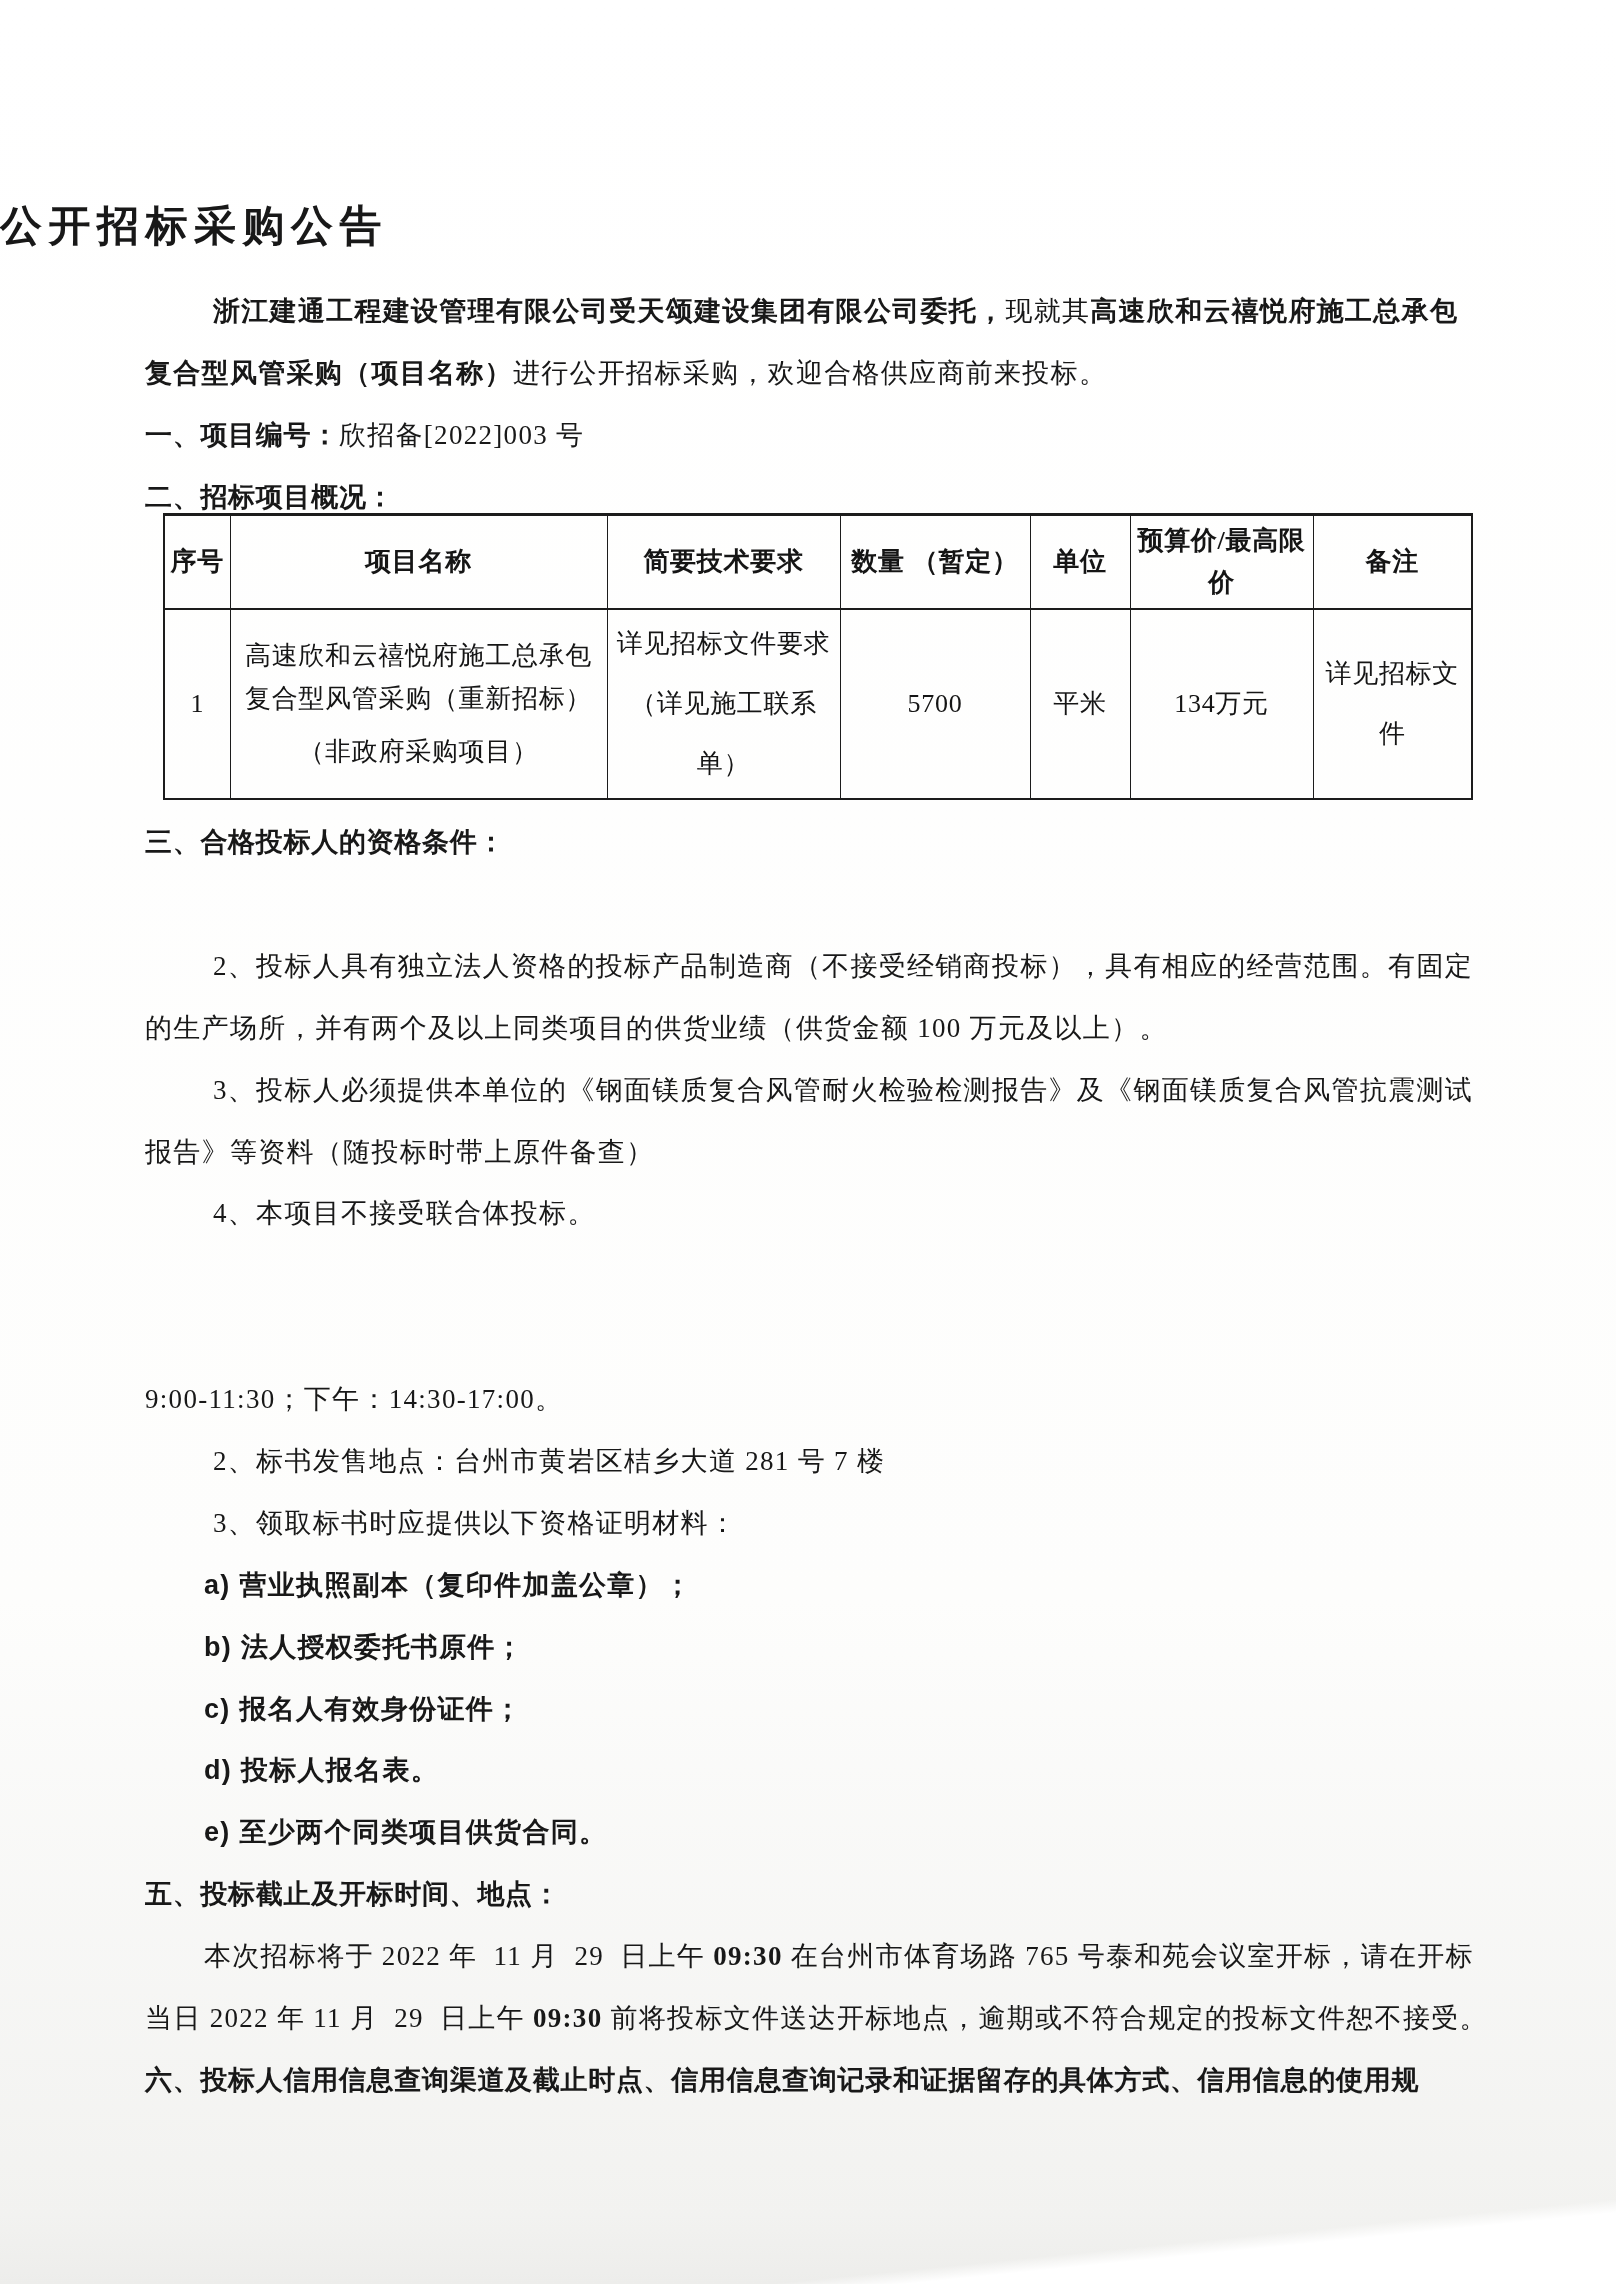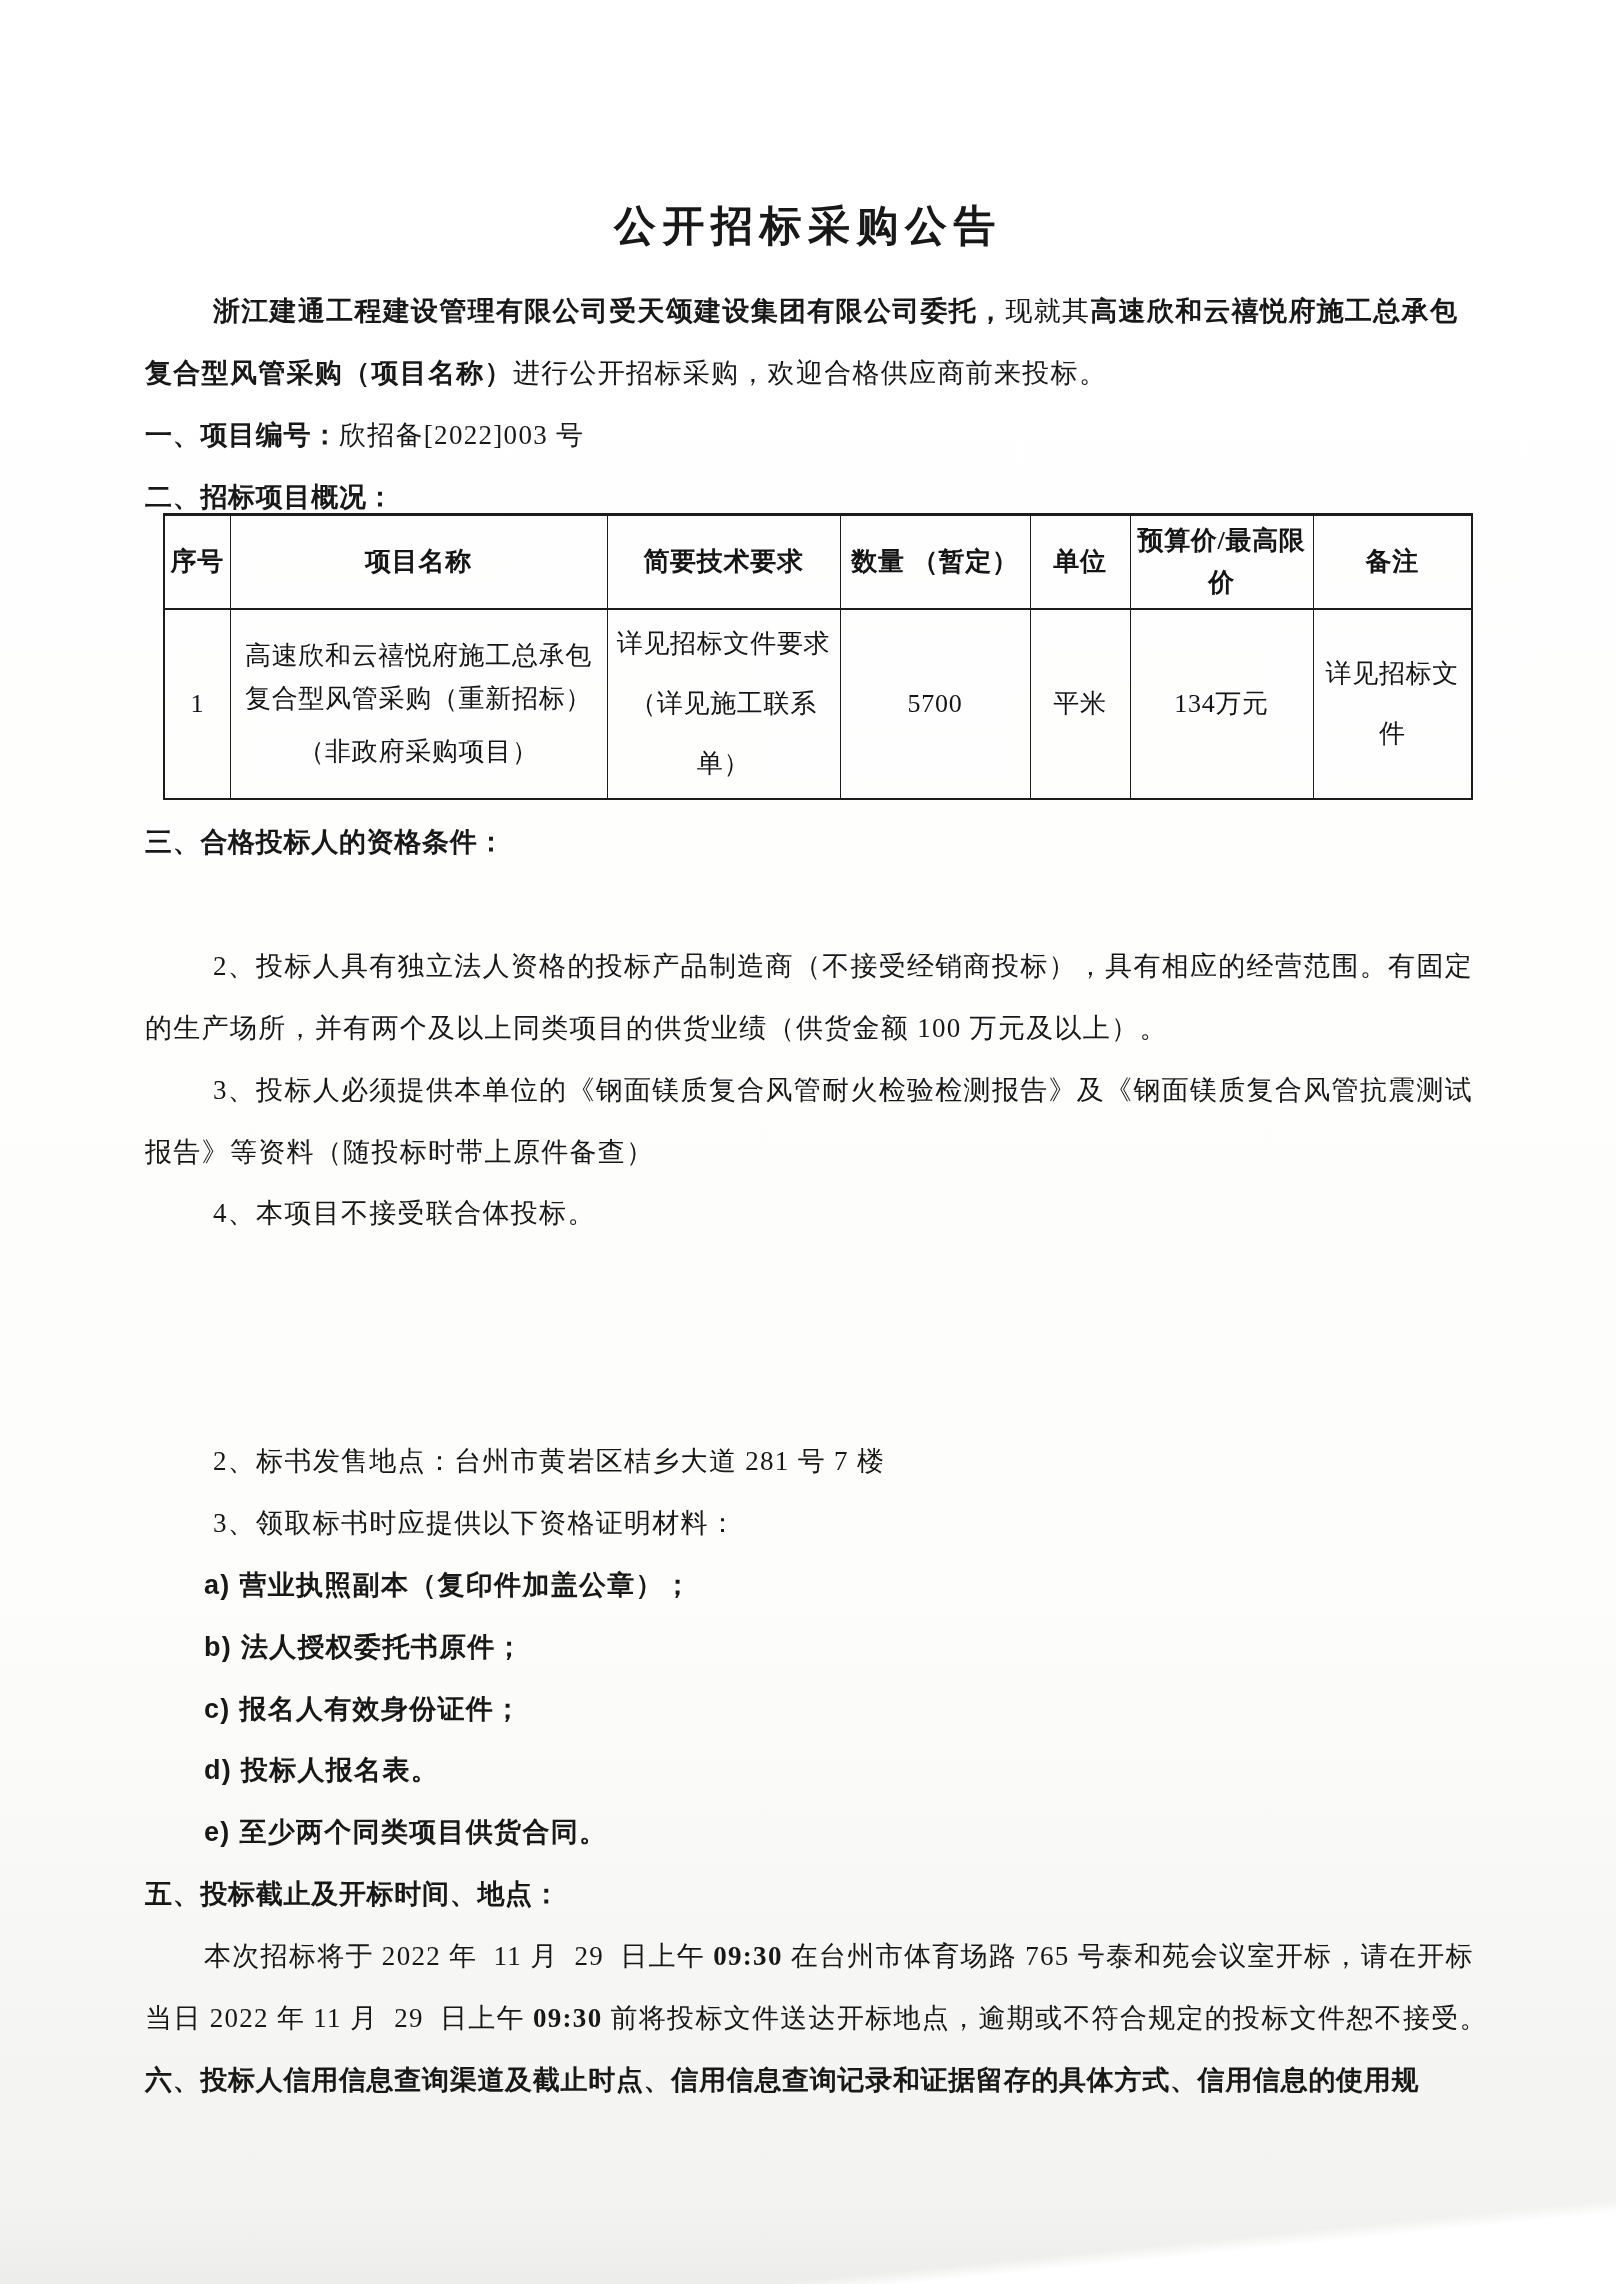--- a/index.html
+++ b/index.html
@@ -14,21 +14,21 @@
     width: 1616px; height: 2284px;
     background: linear-gradient(180deg, #ffffff 0%, #fdfdfc 70%, #f2f2f0 97%, #ededeb 100%);
     overflow: hidden;
   }
   .corner-light {
     position: absolute; right: 0; bottom: 0; width: 847px; height: 85px;
     background: linear-gradient(to top left, #ffffff 42%, rgba(255,255,255,0) 50%);
   }
   .doc-title {
     position: absolute; left: 0; top: 194px; width: 1616px; height: 65px;
-    line-height: 65px; text-align: center;
+    line-height: 65px; 
     font-size: 42px; font-weight: bold; letter-spacing: 6.5px;
     font-family: "Liberation Serif", serif;
   }
   .line {
     position: absolute; left: 145px; width: 1388px; height: 62px;
     line-height: 62px; font-size: 27px; letter-spacing: 1.3px;
     white-space: pre;
   }
   .b { font-weight: bold; margin-top: 44px; }
   .heading { font-family: "Liberation Sans", sans-serif; font-weight: bold; letter-spacing: 0.7px; }
@@ -109,20 +109,21 @@
     </tbody>
   </table>
 
   <div class="line heading" style="top:811px">三、合格投标人的资格条件：</div>
   <div class="line ind-item" style="top:935px">2、投标人具有独立法人资格的投标产品制造商（不接受经销商投标），具有相应的经营范围。有固定</div>
   <div class="line" style="top:997px">的生产场所，并有两个及以上同类项目的供货业绩（供货金额 100 万元及以上）。</div>
   <div class="line ind-item" style="top:1059px">3、投标人必须提供本单位的《钢面镁质复合风管耐火检验检测报告》及《钢面镁质复合风管抗震测试</div>
   <div class="line" style="top:1121px">报告》等资料（随投标时带上原件备查）</div>
   <div class="line ind-item" style="top:1182px">4、本项目不接受联合体投标。</div>
 
+  <div class="line" style="top:1368px">9:00-11:30；下午：14:30-17:00。</div>
   <div class="line ind-item" style="top:1430px">2、标书发售地点：台州市黄岩区桔乡大道 281 号 7 楼</div>
   <div class="line ind-item" style="top:1492px">3、领取标书时应提供以下资格证明材料：</div>
   <div class="line ind-sub sansb" style="top:1554px">a) 营业执照副本（复印件加盖公章）；</div>
   <div class="line ind-sub sansb" style="top:1616px">b) 法人授权委托书原件；</div>
   <div class="line ind-sub sansb" style="top:1678px">c) 报名人有效身份证件；</div>
   <div class="line ind-sub sansb" style="top:1739px">d) 投标人报名表。</div>
   <div class="line ind-sub sansb" style="top:1801px">e) 至少两个同类项目供货合同。</div>
 
   <div class="line heading" style="top:1863px">五、投标截止及开标时间、地点：</div>
   <div class="line ind-sub" style="top:1925px"><span>本次招标将于 2022 年  11 月  29  日上午 </span><span class="b">09:30</span><span> 在台州市体育场路 765 号泰和苑会议室开标，请在开标</span></div>

